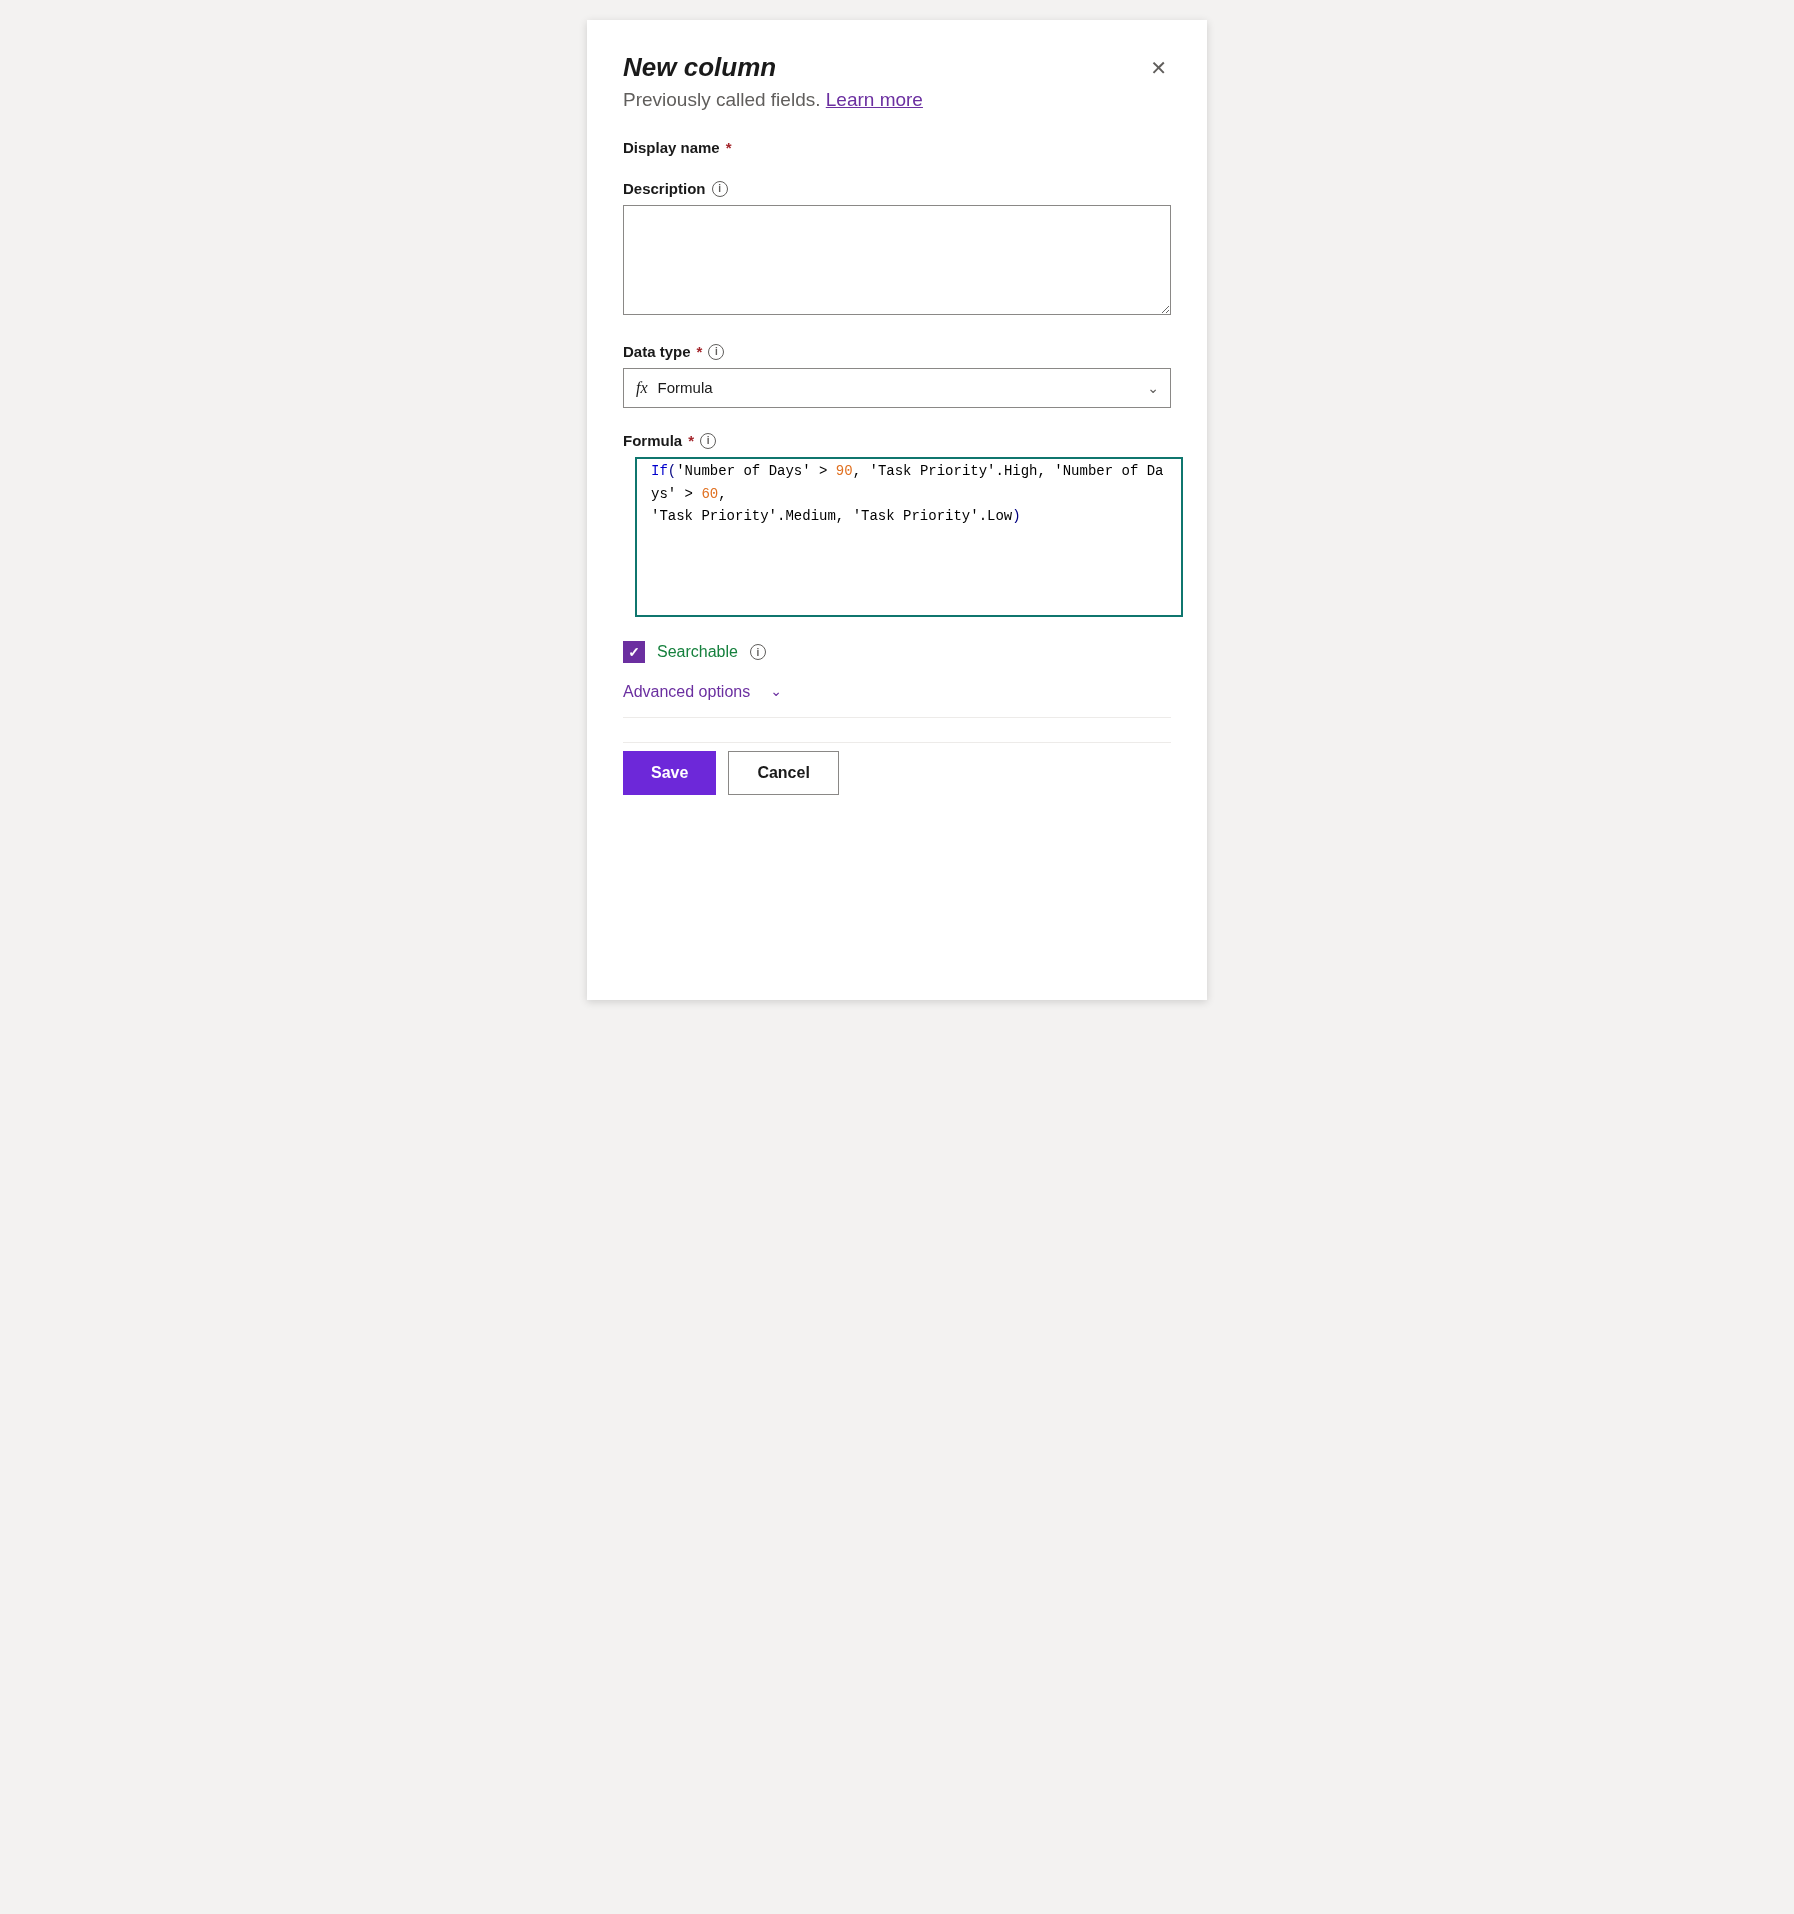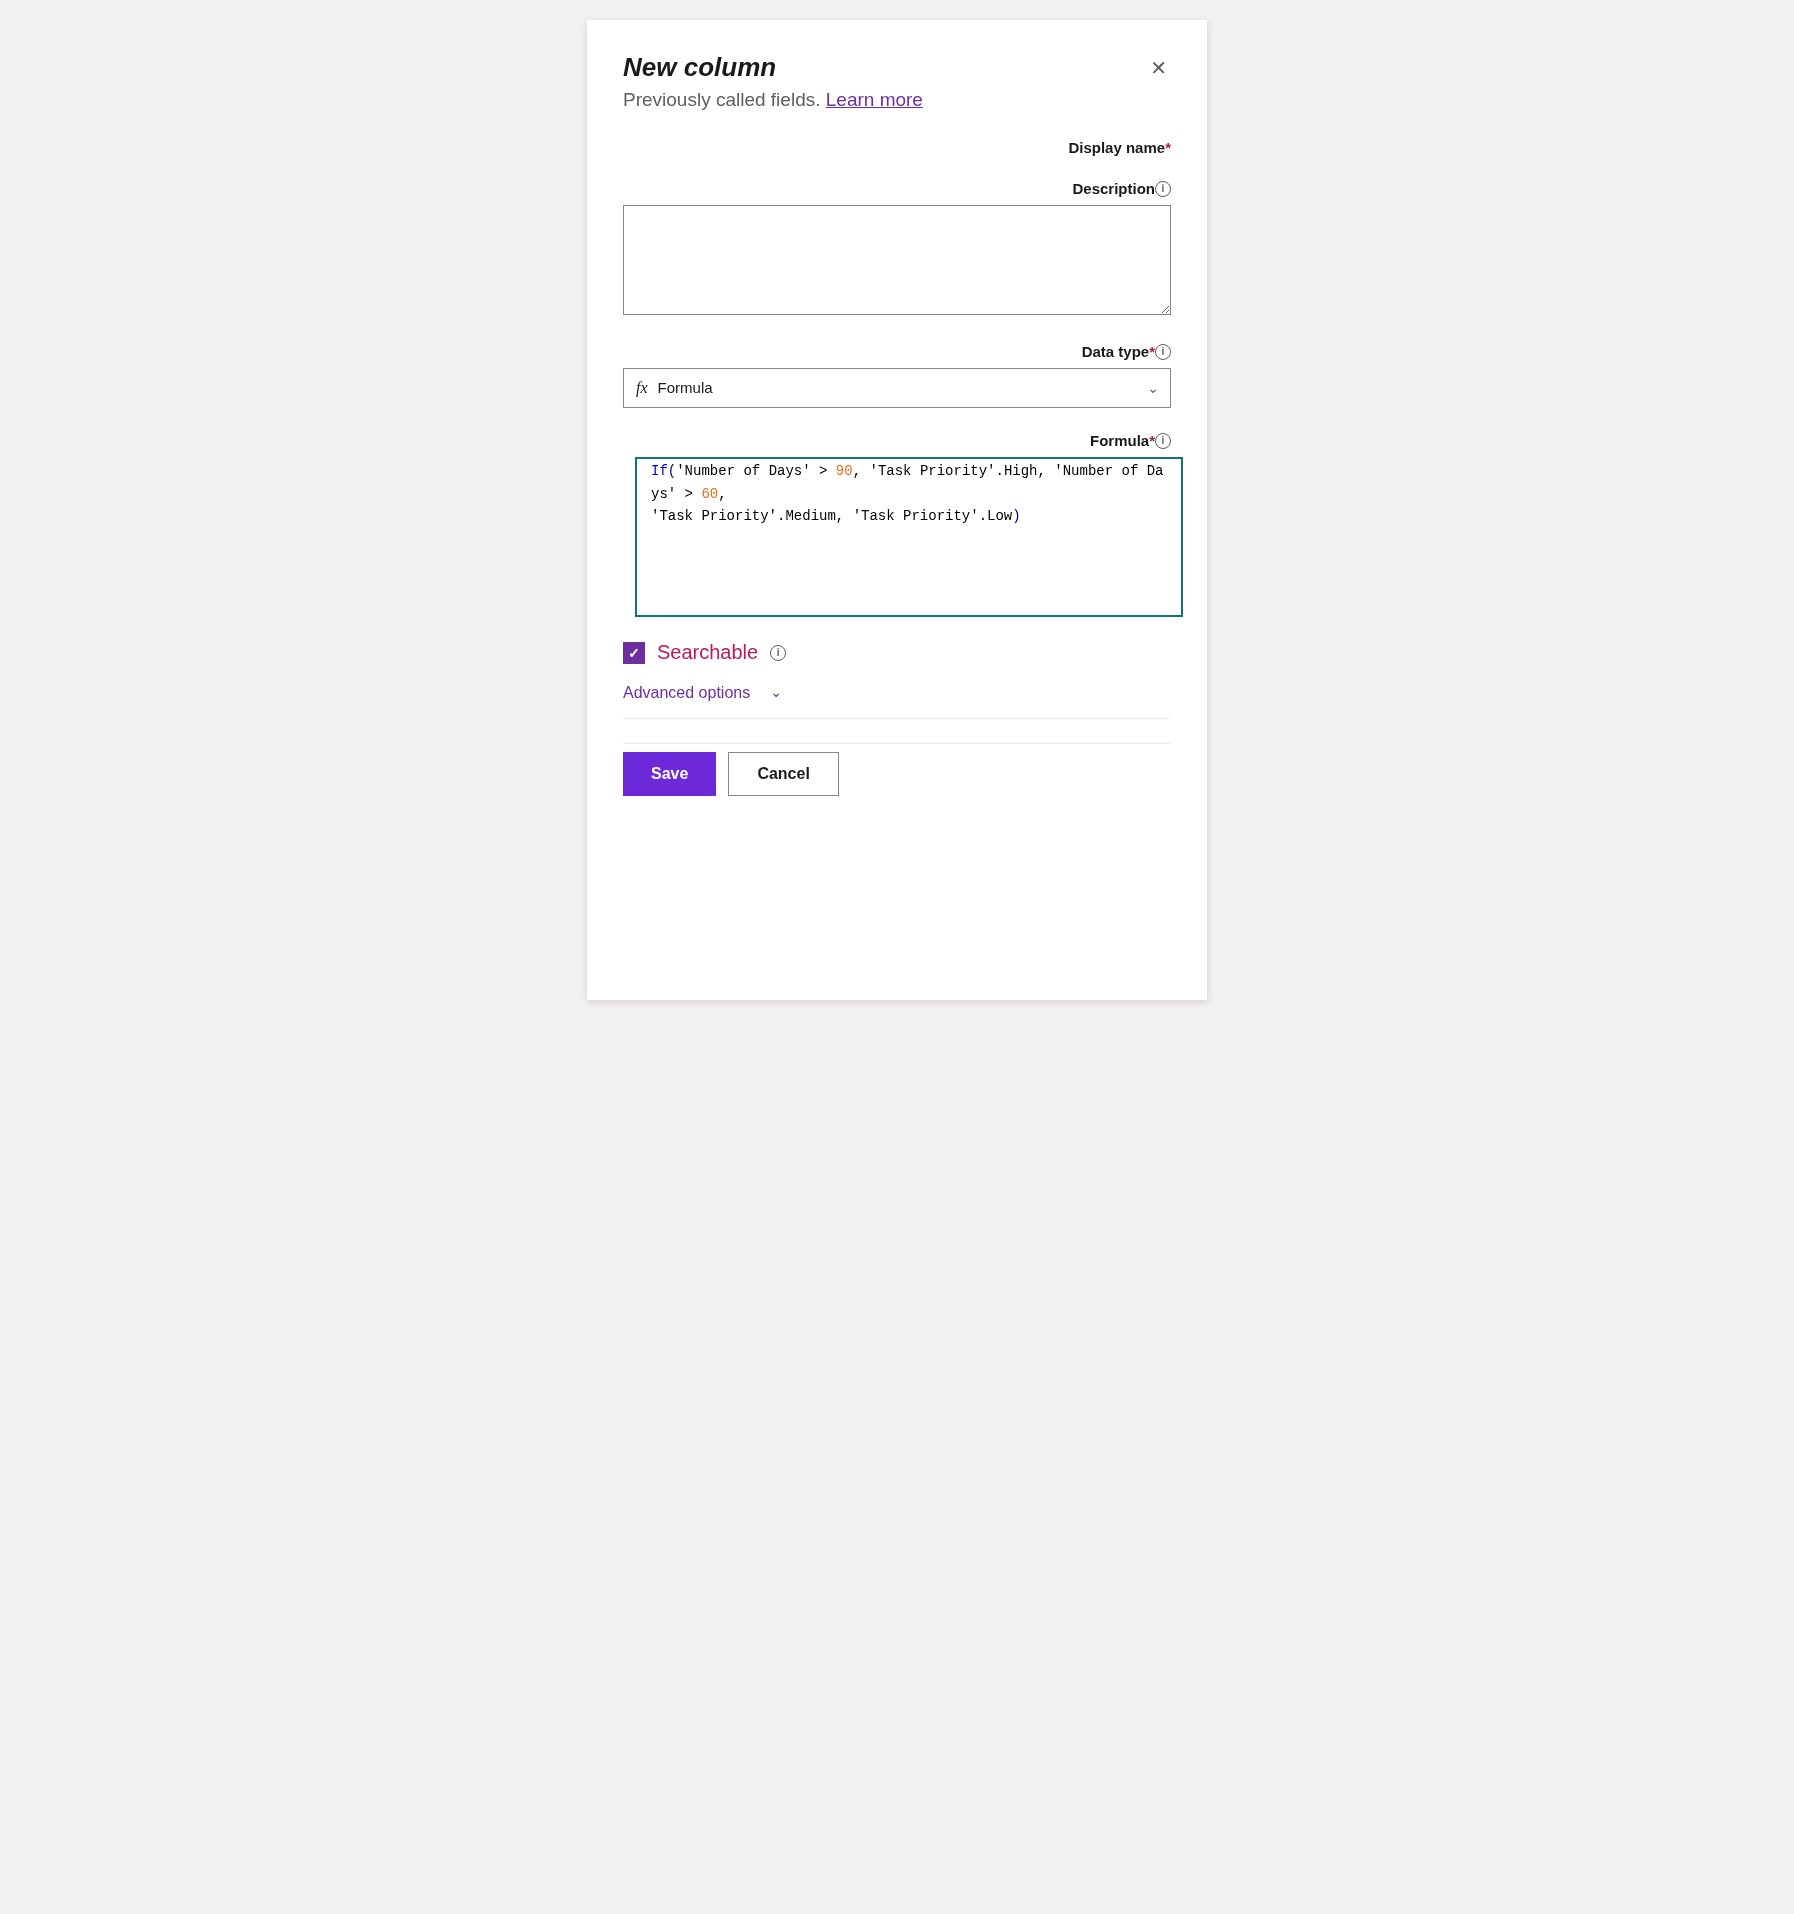--- a/index.html
+++ b/index.html
@@ -69,21 +69,21 @@
       margin-bottom: 24px;
     }
 
     .field-label {
       font-size: 15px;
       font-weight: 600;
       color: #1a1a1a;
       margin-bottom: 8px;
       display: flex;
       align-items: center;
-      justify-content: flex-end;
+      gap: 6px;
     }
 
     .required-star {
       color: #a4262c;
     }
 
     .info-icon {
       display: inline-flex;
       align-items: center;
       justify-content: center;
@@ -210,23 +210,23 @@
     }
 
     .checkbox-wrapper .checkmark {
       color: #fff;
       font-size: 14px;
       font-weight: 700;
       line-height: 1;
     }
 
     .searchable-label {
-      font-size: 20px;
+      font-size: 16px;
       font-weight: 400;
-      color: #be185d;
+      color: #15803d;
     }
 
     .advanced-options-row {
       display: flex;
       align-items: flex-start;
       gap: 20px;
       margin-bottom: 16px;
       cursor: pointer;
     }
 

